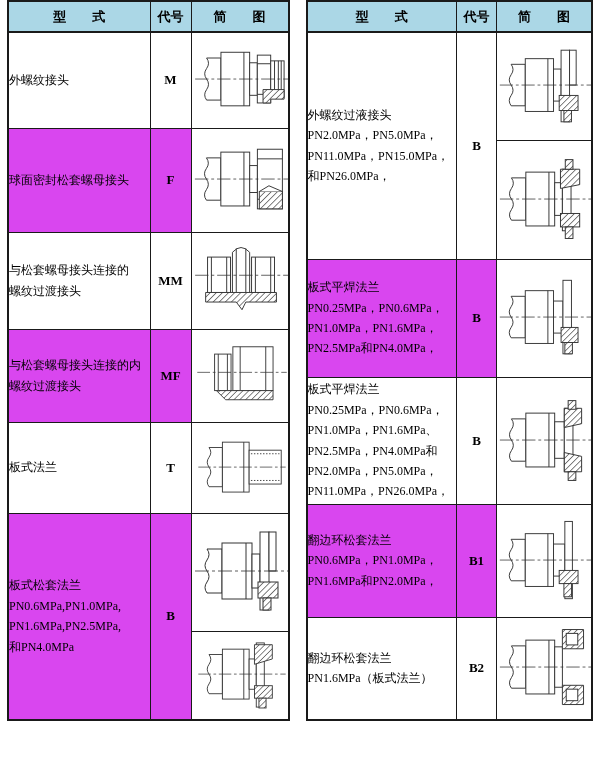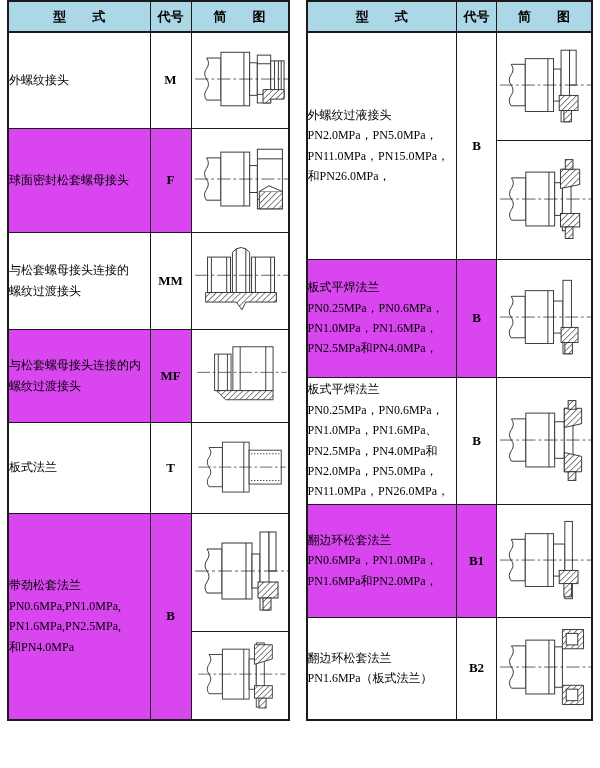--- a/index.html
+++ b/index.html
@@ -142,21 +142,21 @@
             <use href="#sym-hose"></use>
             <rect x="60" y="26" width="36" height="38" fill="#fff"></rect>
             <line x1="62" y1="30" x2="94" y2="30" stroke-dasharray="1.6 1.8"></line>
             <line x1="62" y1="60" x2="94" y2="60" stroke-dasharray="1.6 1.8"></line>
             <use href="#sym-cl"></use>
           </svg>
         </td>
       </tr>
 
       <tr style="height:118px">
-        <td class="tcell hl" rowspan="2">带劲松套法兰
+        <td class="tcell hl" rowspan="2">板式松套法兰
 PN0.6MPa,PN1.0MPa,
 PN1.6MPa,PN2.5MPa,
 和PN4.0MPa</td>
         <td class="ccell hl" rowspan="2">B</td>
         <td class="dcell">
           <svg class="diag" viewBox="0 0 104 92" width="104" height="110">
             <use href="#sym-hose"></use>
             <rect x="60" y="28" width="8" height="34" fill="#fff"></rect>
             <rect x="68" y="6" width="9" height="78" fill="#fff"></rect>
             <rect x="77" y="6" width="7" height="39" fill="#fff"></rect>

